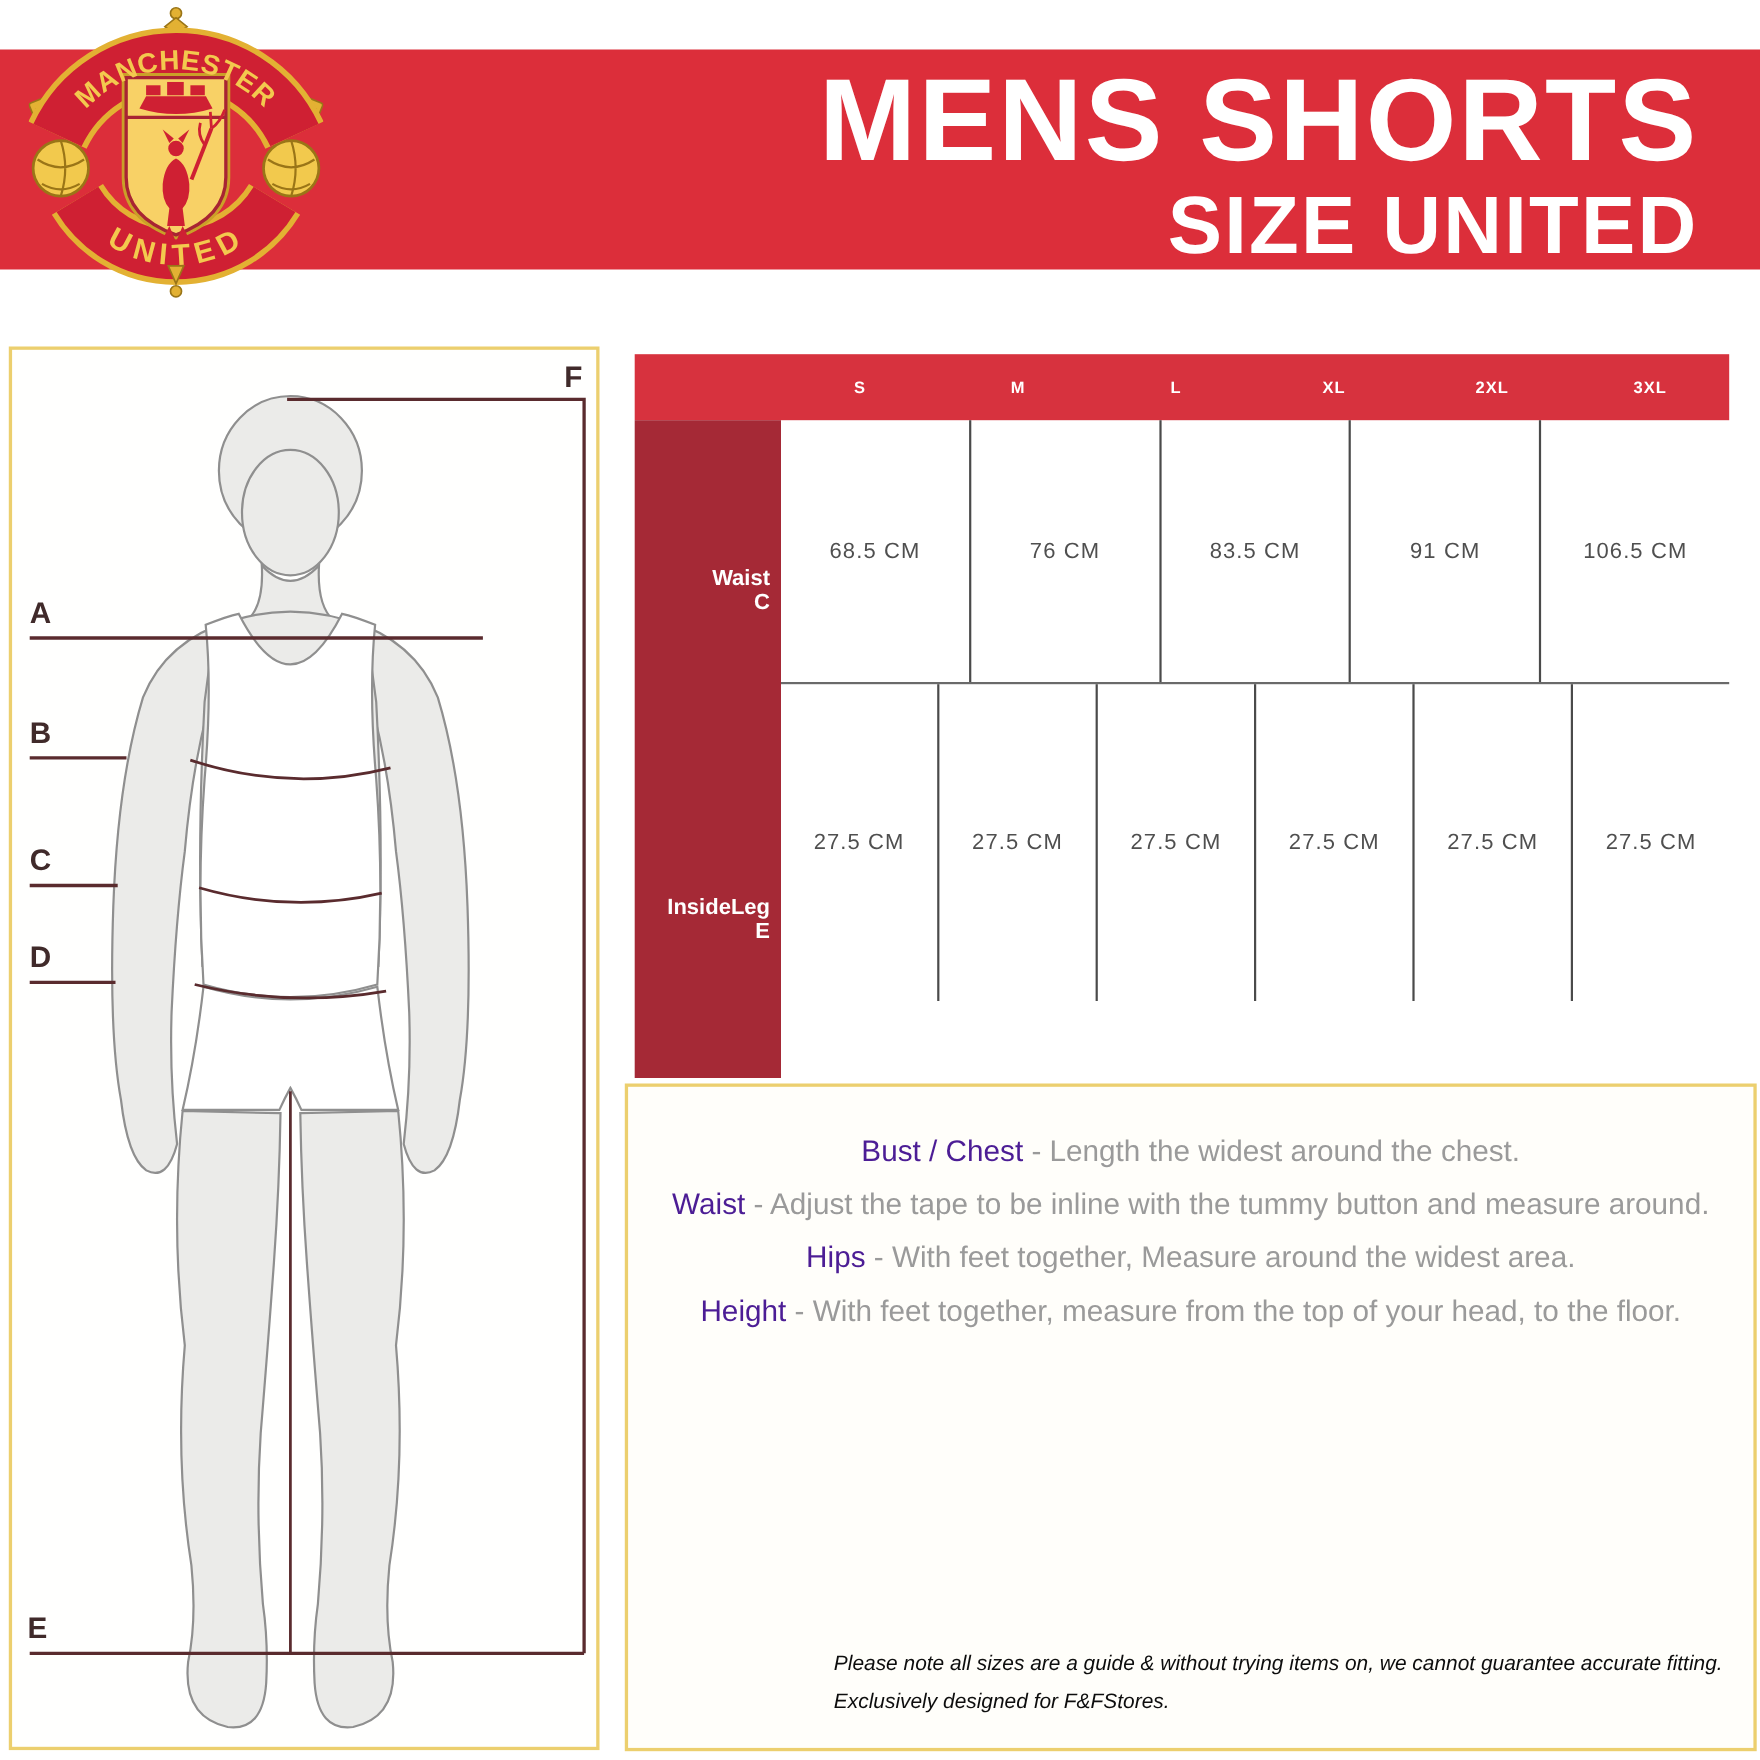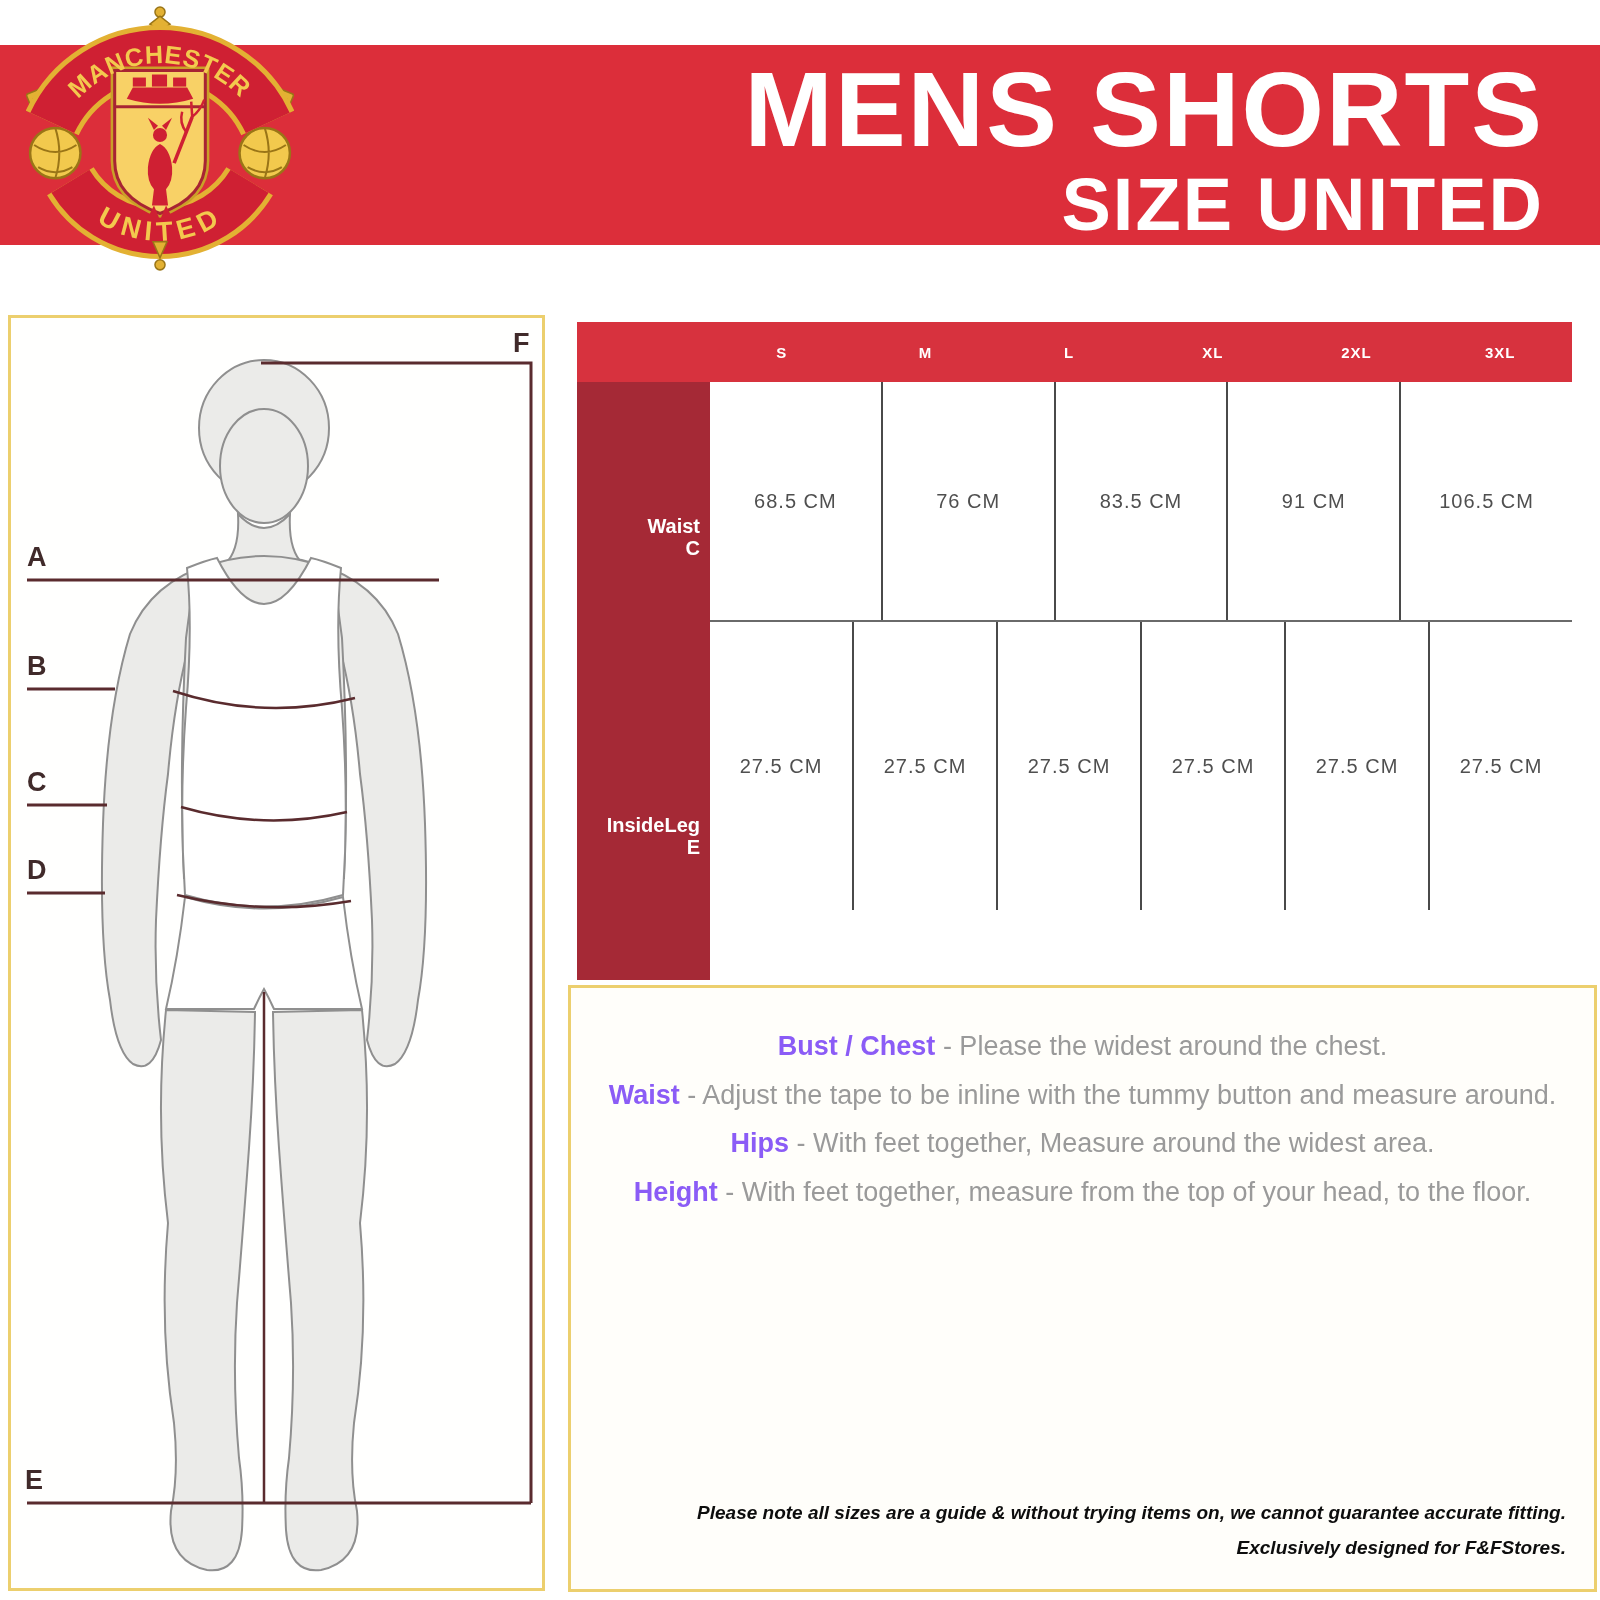--- a/index.html
+++ b/index.html
@@ -33,23 +33,23 @@
   .trow-0{height:240px;border-bottom:2px solid #6a6a6a;}
   .trow-1{height:288px;}
   .tc{flex:1;display:flex;align-items:center;justify-content:center;color:#4f4f4f;
     font-size:20px;letter-spacing:1px;border-left:2px solid #4a4a4a;box-sizing:border-box;}
   .tc:first-child{border-left:none;}
 
   
   .instr-box{position:absolute;left:568px;top:985px;width:1029px;height:607px;
     border:3px solid #eccf6e;box-sizing:border-box;background:#fffefa;}
   .instr-list{margin:34px auto 0;width:950px;text-align:center;font-size:27px;line-height:1.8;color:#9a9a9a;}
-  .iline b{color:#8b5cf6;font-weight:bold;}
-  .footnote{position:absolute;right:28px;bottom:24px;text-align:right;font-size:19px;
-    font-style:italic;font-weight:bold;color:#0d0d0d;line-height:1.85;}
+  .iline b{color:#4c1d95;font-weight:normal;}
+  .footnote{position:absolute;right:28px;bottom:24px;font-size:19px;
+    font-style:italic;font-weight:normal;color:#0d0d0d;line-height:1.85;}
 </style>
 </head>
 <body>
 
 <div class="page">
 
   <div class="banner"></div>
 
   <svg class="crest" viewBox="0 0 266 286">
 
@@ -194,21 +194,21 @@
         <div class="tc">27.5 CM</div>
         <div class="tc">27.5 CM</div>
         <div class="tc">27.5 CM</div>
         <div class="tc">27.5 CM</div>
         <div class="tc">27.5 CM</div>
       </div>
     </div>
 
   <div class="instr-box">
     <div class="instr-list">
-        <div class="iline"><b>Bust / Chest</b><span> - Please the widest around the chest.</span></div>
+        <div class="iline"><b>Bust / Chest</b><span> - Length the widest around the chest.</span></div>
         <div class="iline"><b>Waist</b><span> - Adjust the tape to be inline with the tummy button and measure around.</span></div>
         <div class="iline"><b>Hips</b><span> - With feet together, Measure around the widest area.</span></div>
         <div class="iline"><b>Height</b><span> - With feet together, measure from the top of your head, to the floor.</span></div>
       </div>
     <div class="footnote">
       <div>Please note all sizes are a guide &amp; without trying items on, we cannot guarantee accurate fitting.</div>
       <div>Exclusively designed for F&amp;FStores.</div>
     </div>
   </div>
 

